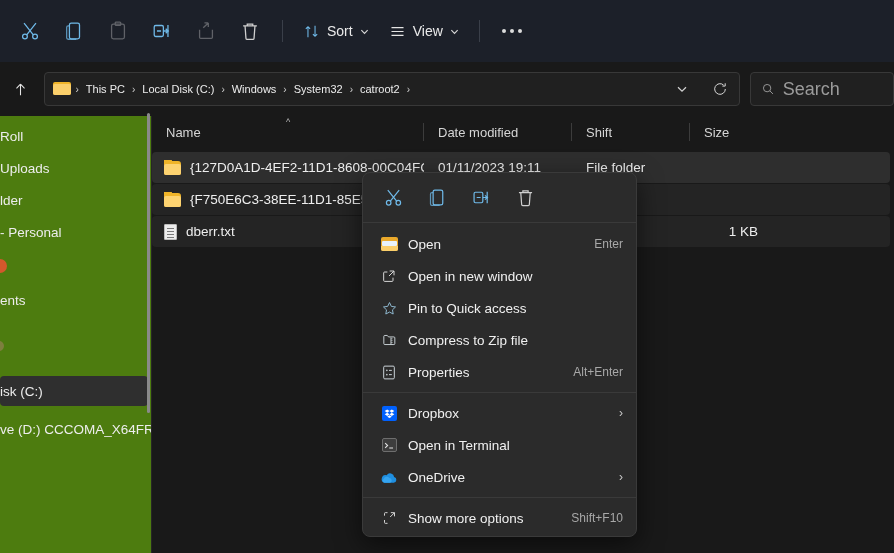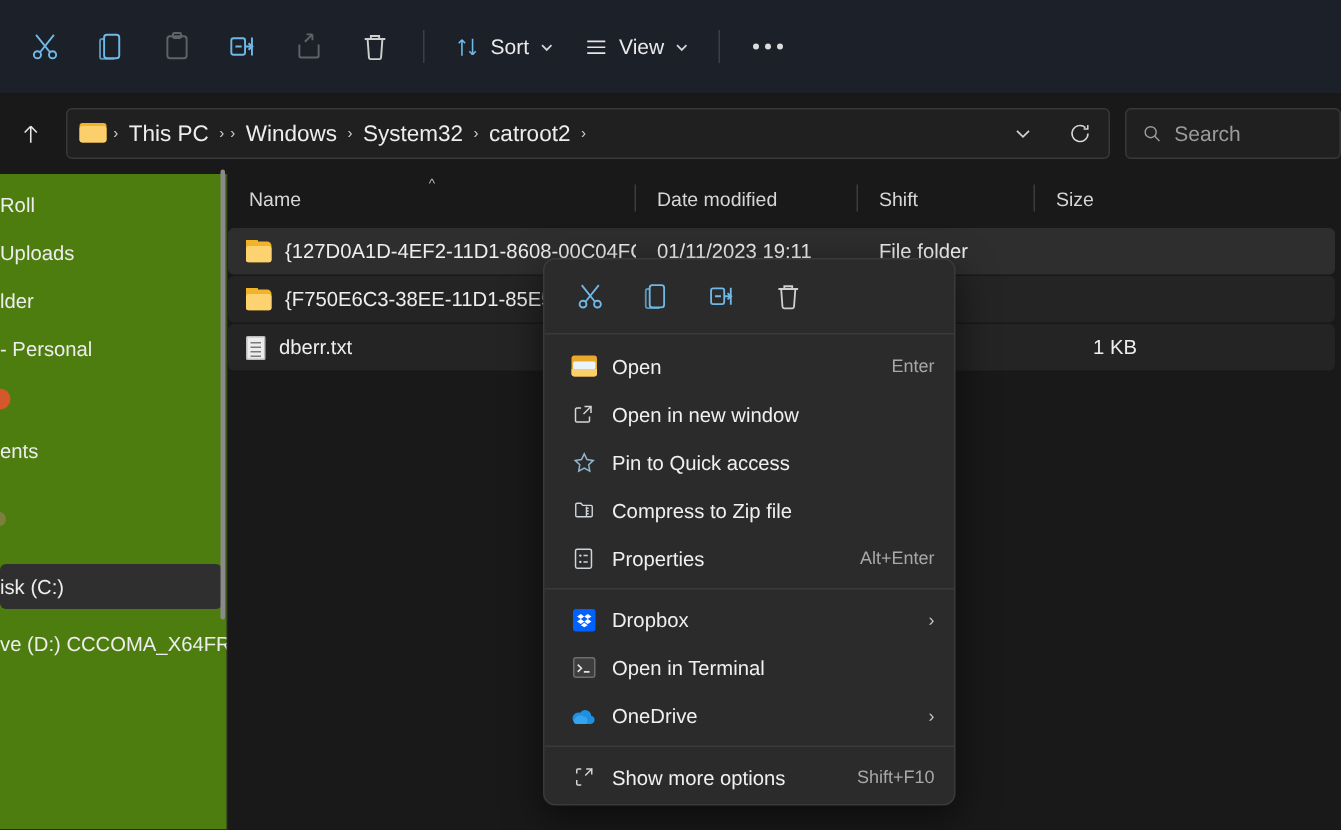--- a/index.html
+++ b/index.html
@@ -50,35 +50,35 @@
   }
   .addrbox {
     margin-left: 8px; height: 34px; width: 728px;
     border: 1px solid #383838; border-radius: 4px;
     background: #202020;
     display: flex; align-items: center; padding: 0 4px 0 8px;
   }
   .crumbfolder { width: 18px; height: 16px; position: relative; margin-right: 2px; flex: 0 0 auto;}
   .crumbs { display: flex; align-items: center; flex: 1 1 auto; overflow: hidden; }
   .crumb {
-    font-size: 15px; color: #ededed; padding: 3px 5px; border-radius: 3px;
+    font-size: 11px; color: #ededed; padding: 3px 5px; border-radius: 3px;
     white-space: nowrap; cursor: default;
   }
   .csep { color: #cfcfcf; font-size: 10px; padding: 0 2px; user-select: none; }
   .addr-right { display: flex; align-items: center; flex: 0 0 auto; }
   .iconbtn-sm {
     width: 30px; height: 28px; display: flex; align-items: center; justify-content: center;
     border-radius: 3px; cursor: default;
   }
   .searchbox {
     margin-left: 10px; height: 34px; width: 150px;
     border: 1px solid #383838; border-radius: 4px; background: #202020;
     display: flex; align-items: center; gap: 8px; padding: 0 10px;
   }
-  .searchbox span { font-size: 14px; color: #9b9b9b; white-space: nowrap; }
+  .searchbox span { font-size: 18px; color: #9b9b9b; white-space: nowrap; }
 
   
   .sidebar {
     position: absolute; left: 0; top: 116px; width: 152px; height: 437px;
     background: #4d7c0f; overflow: hidden;
   }
   .nav-item {
     height: 32px; display: flex; align-items: center; padding-left: 0;
     font-size: 13.5px; color: #ededed; white-space: nowrap; cursor: default;
     border-radius: 4px; margin: 0 4px 0 0;
@@ -263,20 +263,21 @@
 
     <div class="addrbox">
       <div class="crumbfolder">
         <div style="position:absolute;left:0;top:1px;width:18px;height:13px;background:#f0b429;border-radius:2px"></div>
         <div style="position:absolute;left:0;top:3px;width:18px;height:11px;background:#fbcf6b;border-radius:2px"></div>
       </div>
       <div class="crumbs">
         <span class="csep">›</span>
         <span class="crumb">This PC</span>
         <span class="csep">›</span>
+        <span class="crumb">Local Disk  (C:)</span>
         <span class="csep">›</span>
         <span class="crumb">Windows</span>
         <span class="csep">›</span>
         <span class="crumb">System32</span>
         <span class="csep">›</span>
         <span class="crumb">catroot2</span>
         <span class="csep">›</span>
       </div>
       <div class="addr-right">
         <div class="iconbtn-sm">

